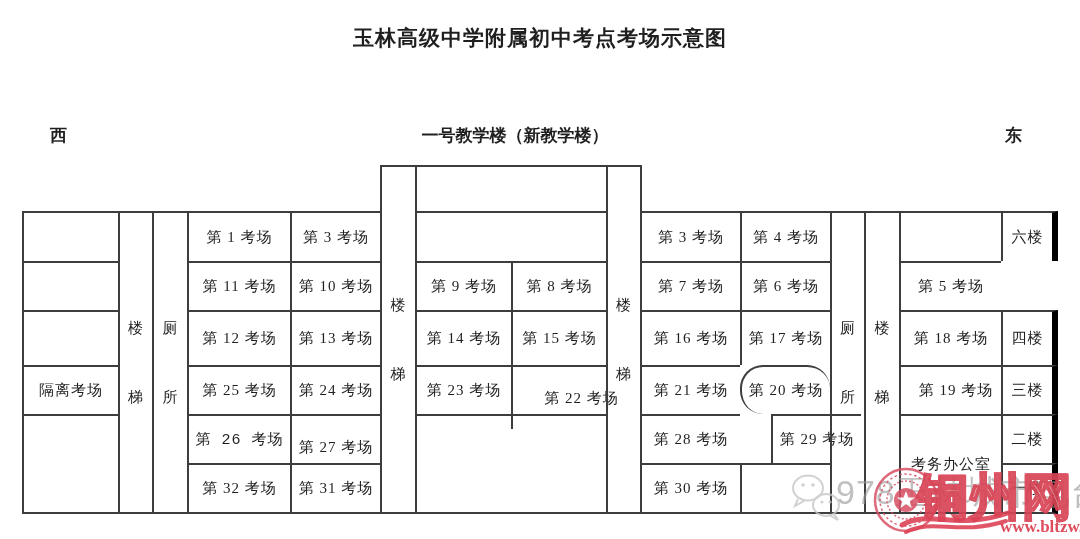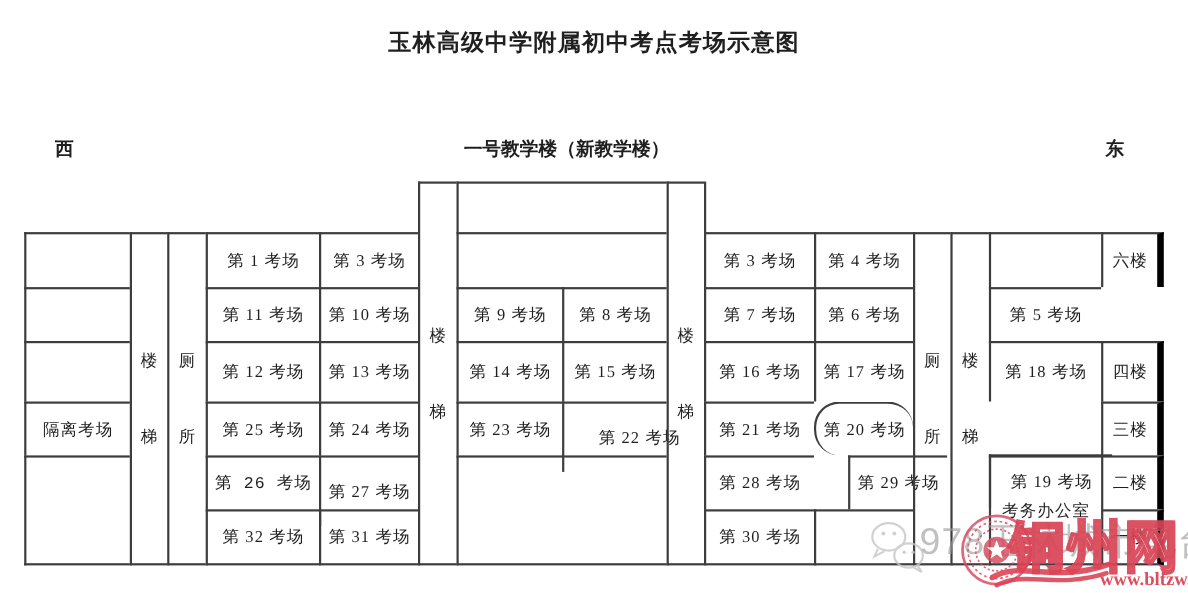--- a/index.html
+++ b/index.html
@@ -115,21 +115,21 @@
     <span>所</span>
   </div>
   <div class="cell bB vcol" style="left:864px;top:211px;width:35px;height:303px;">
     <span>楼</span>
     <span>梯</span>
   </div>
 
   <div class="cell" style="left:899px;top:211px;width:102px;height:50px;"></div>
   <div class="cell" style="left:899px;top:261px;width:102px;height:49px;">第 5 考场</div>
   <div class="cell" style="left:899px;top:310px;width:102px;height:55px;">第 18 考场</div>
-  <div class="cell" style="left:899px;top:365px;width:112px;height:49px;margin-top:48px;">第 19 考场</div>
+  <div class="cell" style="left:899px;top:365px;width:112px;height:49px;">第 19 考场</div>
   <div class="cell bB" style="left:899px;top:414px;width:102px;height:100px;">考务办公室</div>
 
   <div class="cell bR" style="left:1001px;top:211px;width:57px;height:50px;">六楼</div>
   <div class="cell bR" style="left:1001px;top:310px;width:57px;height:55px;">四楼</div>
   <div class="cell bR" style="left:1001px;top:365px;width:57px;height:49px;">三楼</div>
   <div class="cell bR" style="left:1001px;top:414px;width:57px;height:49px;">二楼</div>
   <div class="cell bR bB" style="left:1001px;top:463px;width:57px;height:51px;">一楼</div>
 
   <div class="wm" style="left:786px;top:472px;width:58px;height:50px;opacity:.8;">
     <svg width="58" height="50" viewBox="0 0 58 50">

